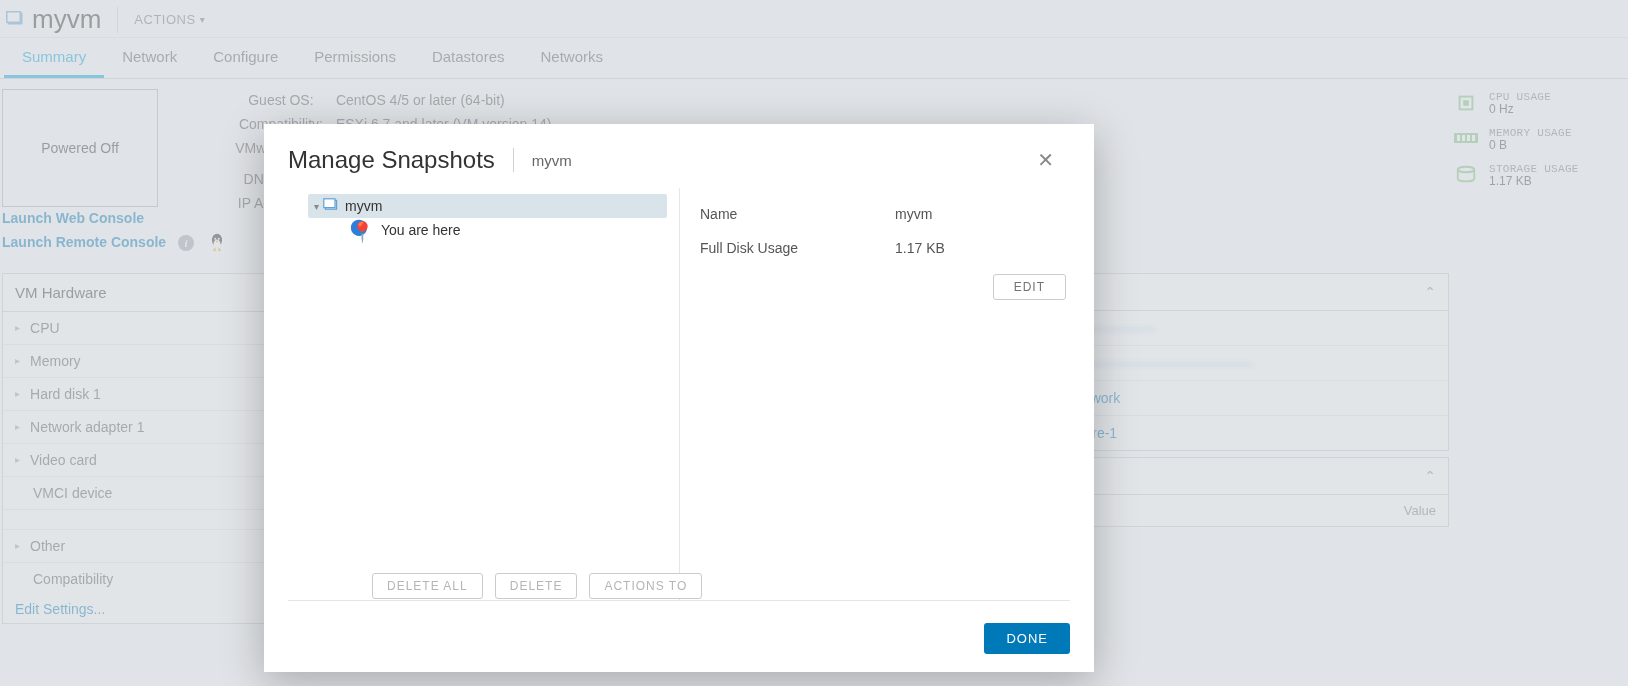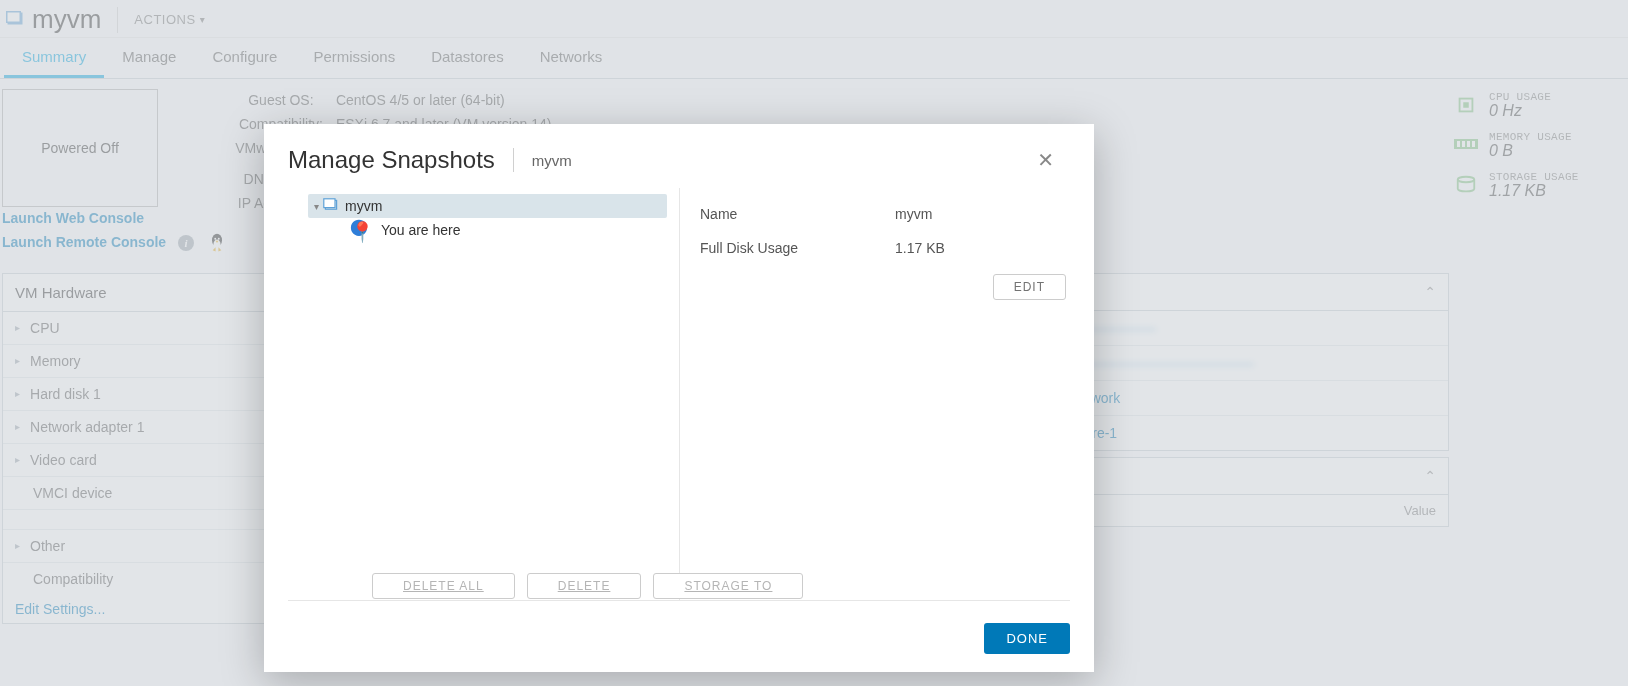--- a/index.html
+++ b/index.html
@@ -52,21 +52,21 @@
   .kv .row{display:flex;text-align:center;}
   .kv .k{min-width:110px;}
   .links{font-size:14px;line-height:1.7;font-weight:bold;}
   .links a{color:var(--link);text-decoration:none;}
   .info-ic{display:inline-flex;width:16px;height:16px;border-radius:50%;background:#9aa4ad;color:#fff;align-items:center;justify-content:center;font-size:11px;margin-left:8px;font-style:italic;font-family:serif;}
   .tux{display:inline-block;width:18px;height:20px;margin-left:10px;vertical-align:middle;}
   
   .usage{display:flex;align-items:center;margin-bottom:12px;}
   .usage .ic{width:26px;height:22px;margin-right:10px;}
   .usage .lbl{font-size:11px;color:#7a7a7a;letter-spacing:.3px;font-family:Liberation Mono, monospace;}
-  .usage .val{font-size:16px;color:#444;line-height:1;font-style:italic;}
+  .usage .val{font-size:12px;color:#444;line-height:1;}
   
   .panel{border:1px solid var(--border);margin:2px 4px 6px 2px;background:var(--panel);}
   .panel-hd{display:flex;align-items:center;justify-content:space-between;padding:10px 12px;font-size:15px;color:#333;border-bottom:1px solid var(--border);}
   .panel-body{padding:0;}
   .hw-row{display:flex;align-items:center;padding:8px 12px;border-bottom:1px solid #e3e7ea;color:#565656;}
   .hw-row:last-child{border-bottom:none;}
   .caret{color:#9aa4ad;font-size:10px;margin-right:10px;display:inline-block;}
   .edit-link{color:var(--link);text-decoration:none;display:inline-block;padding:6px 12px;}
   .collapse-ic{color:#888;font-size:14px;}
   
@@ -92,21 +92,21 @@
   .tree-row.sel{background:#d9e4ea;}
   .tree-indent{width:18px;}
   .tree-tw{color:#888;font-size:10px;margin-right:4px;}
   .tree-ic{width:16px;height:16px;margin-right:6px;}
   .pin{color:#2f7ed8;margin-right:6px;font-size:16px;}
   .detail-pane{flex:1;padding:18px 0 0 20px;display:flex;flex-direction:column;}
   .dkv{display:flex;margin-bottom:18px;font-size:14px;color:#555;}
   .dkv .dk{width:195px;}
   .edit-btn{align-self:flex-end;margin-right:4px;padding:5px 20px;border:1px solid #ccc;color:#737373;background:#fff;font-size:12px;letter-spacing:1px;border-radius:3px;}
   .dlg-actions{display:flex;padding:8px 24px 0 24px;gap:12px;}
-  .ghost-btn{padding:5px 30px;border:1px solid #ccc;color:#b5b5b5;background:#fff;font-size:12px;letter-spacing:1px;border-radius:3px;text-decoration:underline;}
+  .ghost-btn{padding:5px 14px;border:1px solid #ccc;color:#b5b5b5;background:#fff;font-size:12px;letter-spacing:1px;border-radius:3px;}
   .dlg-footer{display:flex;justify-content:flex-end;padding:18px 24px 18px 24px;}
   .primary-btn{background:#0079B8;color:#fff;border:none;padding:8px 22px;font-size:13px;letter-spacing:1px;border-radius:3px;cursor:pointer;}
   
   .lower{display:flex;gap:6px;align-items:flex-start;}
   .lower .panel{flex:1;} 
   .right-panels{width:452px;}
 </style>
 </head>
 <body>
 
@@ -118,21 +118,21 @@
   <span class="page-title">myvm</span>
   <span class="divider"></span>
   <span class="actions">
     <span>ACTIONS</span>
     <span class="chev">▾</span>
   </span>
 </div>
 
 <div class="tabs">
   <div class="tab active">Summary</div>
-  <div class="tab">Manage</div>
+  <div class="tab">Network</div>
   <div class="tab">Configure</div>
   <div class="tab">Permissions</div>
   <div class="tab">Datastores</div>
   <div class="tab">Networks</div>
 </div>
 
 <div class="content">
   <div class="left-col">
     <div class="summary-row">
       <div>
@@ -348,18 +348,18 @@
       <div class="dkv">
           <span class="dk">Full Disk Usage</span>
           <span>1.17 KB</span>
         </div>
       <button class="edit-btn" disabled="">EDIT</button>
     </div>
   </div>
   <div class="dlg-actions" style="margin-left:84px;margin-top:-36px;margin-bottom:6px;position:relative;">
     <button class="ghost-btn" disabled="">DELETE ALL</button>
     <button class="ghost-btn" disabled="">DELETE</button>
-    <button class="ghost-btn" disabled="">STORAGE TO</button>
+    <button class="ghost-btn" disabled="">ACTIONS TO</button>
   </div>
   <div class="dlg-footer">
     <button class="primary-btn">DONE</button>
   </div>
 </div>
 
 </body></html>

